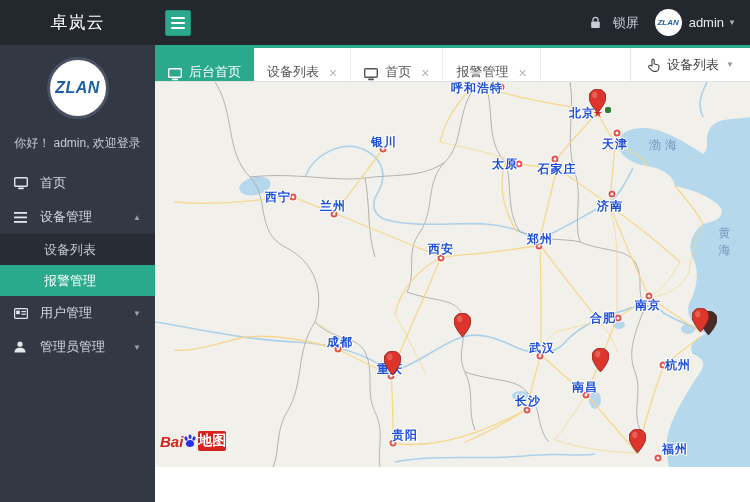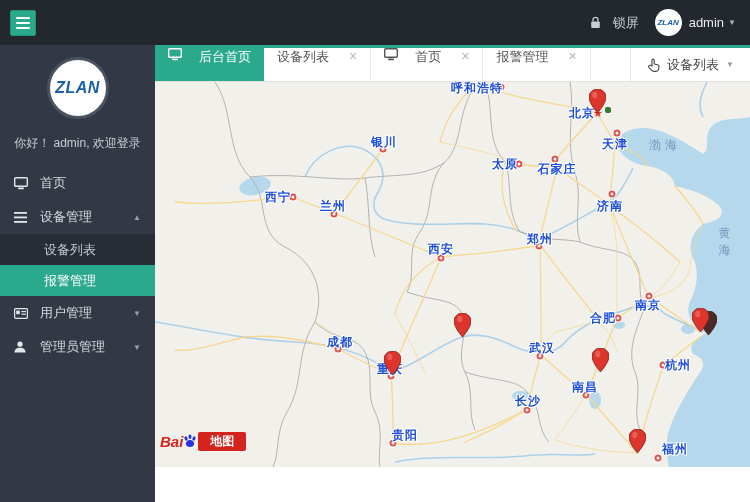--- a/index.html
+++ b/index.html
@@ -30,55 +30,56 @@
   .menu { margin-top:14px; }
   .menu-item { height:34px; display:flex; align-items:center; gap:10px; padding:0 14px; color:#d4d8de; font-size:13px; cursor:pointer; }
   .mi-icon { width:16px; display:flex; color:#e3e6ea; }
   .mi-caret { margin-left:auto; font-size:8px; color:#9aa0ab; }
   .submenu { background:#282c35; }
   .submenu-item { height:31px; display:flex; align-items:center; padding-left:44px; color:#c2c7cf; font-size:13px; cursor:pointer; }
   .submenu-item.active { background:#2aa98c; color:#fff; }
 
   .content { flex:1; display:flex; flex-direction:column; min-width:0; }
   .tabbar { height:37px; flex:0 0 37px; background:#fff; border-top:3px solid #2aa98c; border-bottom:1px solid #e2e2e2; display:flex; align-items:stretch; }
-  .tab { display:flex; align-items:flex-start; gap:17px; padding:0 13px; font-size:13px; color:#555; border-right:1px solid #ebebeb; cursor:pointer; background:#fff; white-space:nowrap; }
+  .tab { display:flex; align-items:flex-end; gap:7px; padding:0 13px; font-size:13px; color:#555; border-right:1px solid #ebebeb; cursor:pointer; background:#fff; white-space:nowrap; }
   .tab.active { background:#2aa98c; color:#fff; border-right:none; }
   .tab-close { color:#b5b5b5; font-size:14px; margin-left:3px; }
   .page-actions { margin-left:auto; display:flex; align-items:center; gap:7px; padding:0 16px; border-left:1px solid #e3e3e3; color:#444; font-size:13px; cursor:pointer; white-space:nowrap; }
   .pa-caret { font-size:8px; color:#999; }
 
   
   .map { flex:0 0 385px; height:385px; position:relative; background:#f2f0ea; overflow:hidden; cursor:grab; }
   .map svg.base { position:absolute; left:0; top:0; }
   .city { position:absolute; font-size:12px; color:#1d4ed8; font-weight:700; white-space:nowrap; letter-spacing:1px;
           transform:translate(-50%,-50%); z-index:3;
           text-shadow:1px 0 0 #fff,-1px 0 0 #fff,0 1px 0 #fff,0 -1px 0 #fff,1px 1px 0 #fff,-1px -1px 0 #fff; }
   .city-dot { position:absolute; width:7px; height:7px; border-radius:50%; background:#fff; border:2px solid #e0534a;
               transform:translate(-50%,-50%); box-shadow:0 0 0 1px #fff; z-index:3; }
   .city-star { position:absolute; color:#d43a31; font-size:11px; line-height:1; transform:translate(-50%,-50%); z-index:3; }
   .sea-label { position:absolute; color:#7795bd; font-size:12px; letter-spacing:4px; transform:translate(-50%,-50%); z-index:2; }
   .pin { position:absolute; z-index:5; cursor:pointer; }
   .pin.shadowpin { z-index:4; }
   .green-dot { position:absolute; width:6px; height:6px; background:#2e7d32; border-radius:2px; z-index:4; }
   .baidu-logo { position:absolute; left:5px; bottom:17px; display:flex; align-items:center; height:18px; z-index:6; }
   .baidu-bai { color:#d5231d; font-weight:bold; font-size:15px; font-style:italic; }
-  .baidu-map-box { background:#d5231d; color:#fff; font-size:12px; padding:1px 12px; border-radius:2px; font-weight:bold; margin-left:1px; }
+  .baidu-map-box { background:#d5231d; color:#fff; font-size:14px; padding:1px 0; border-radius:2px; font-weight:bold; margin-left:1px; }
   .map-attr { position:absolute; left:5px; bottom:1px; font-size:11px; color:#3c3c3c; white-space:nowrap; z-index:6;
               text-shadow:0 0 2px #fff,1px 0 0 #fff,-1px 0 0 #fff; }
   .map-attr a { color:#7d7de0; text-decoration:none; cursor:pointer; }
 
   .footer { flex:1; background:#efefed; display:flex; align-items:center; justify-content:center;
             font-size:13px; color:#4a4a4a; border-bottom:3px solid #55aab8; }
 </style>
 </head>
 <body>
 
 <div class="app">
 
   <div class="header">
+    <div class="brand">卓岚云</div>
     <div class="burger">
       <i></i>
         <i></i>
         <i></i>
     </div>
     <div class="header-right">
       <div class="lock">
         <span class="mi-icon" style="width:11px">
           <svg width="11" height="13" viewBox="0 0 11 13">
               <path d="M3 5.5 V3.8 a2.5 2.5 0 0 1 5 0 V5.5" fill="none" stroke="#c9ced6" stroke-width="1.3"></path>

